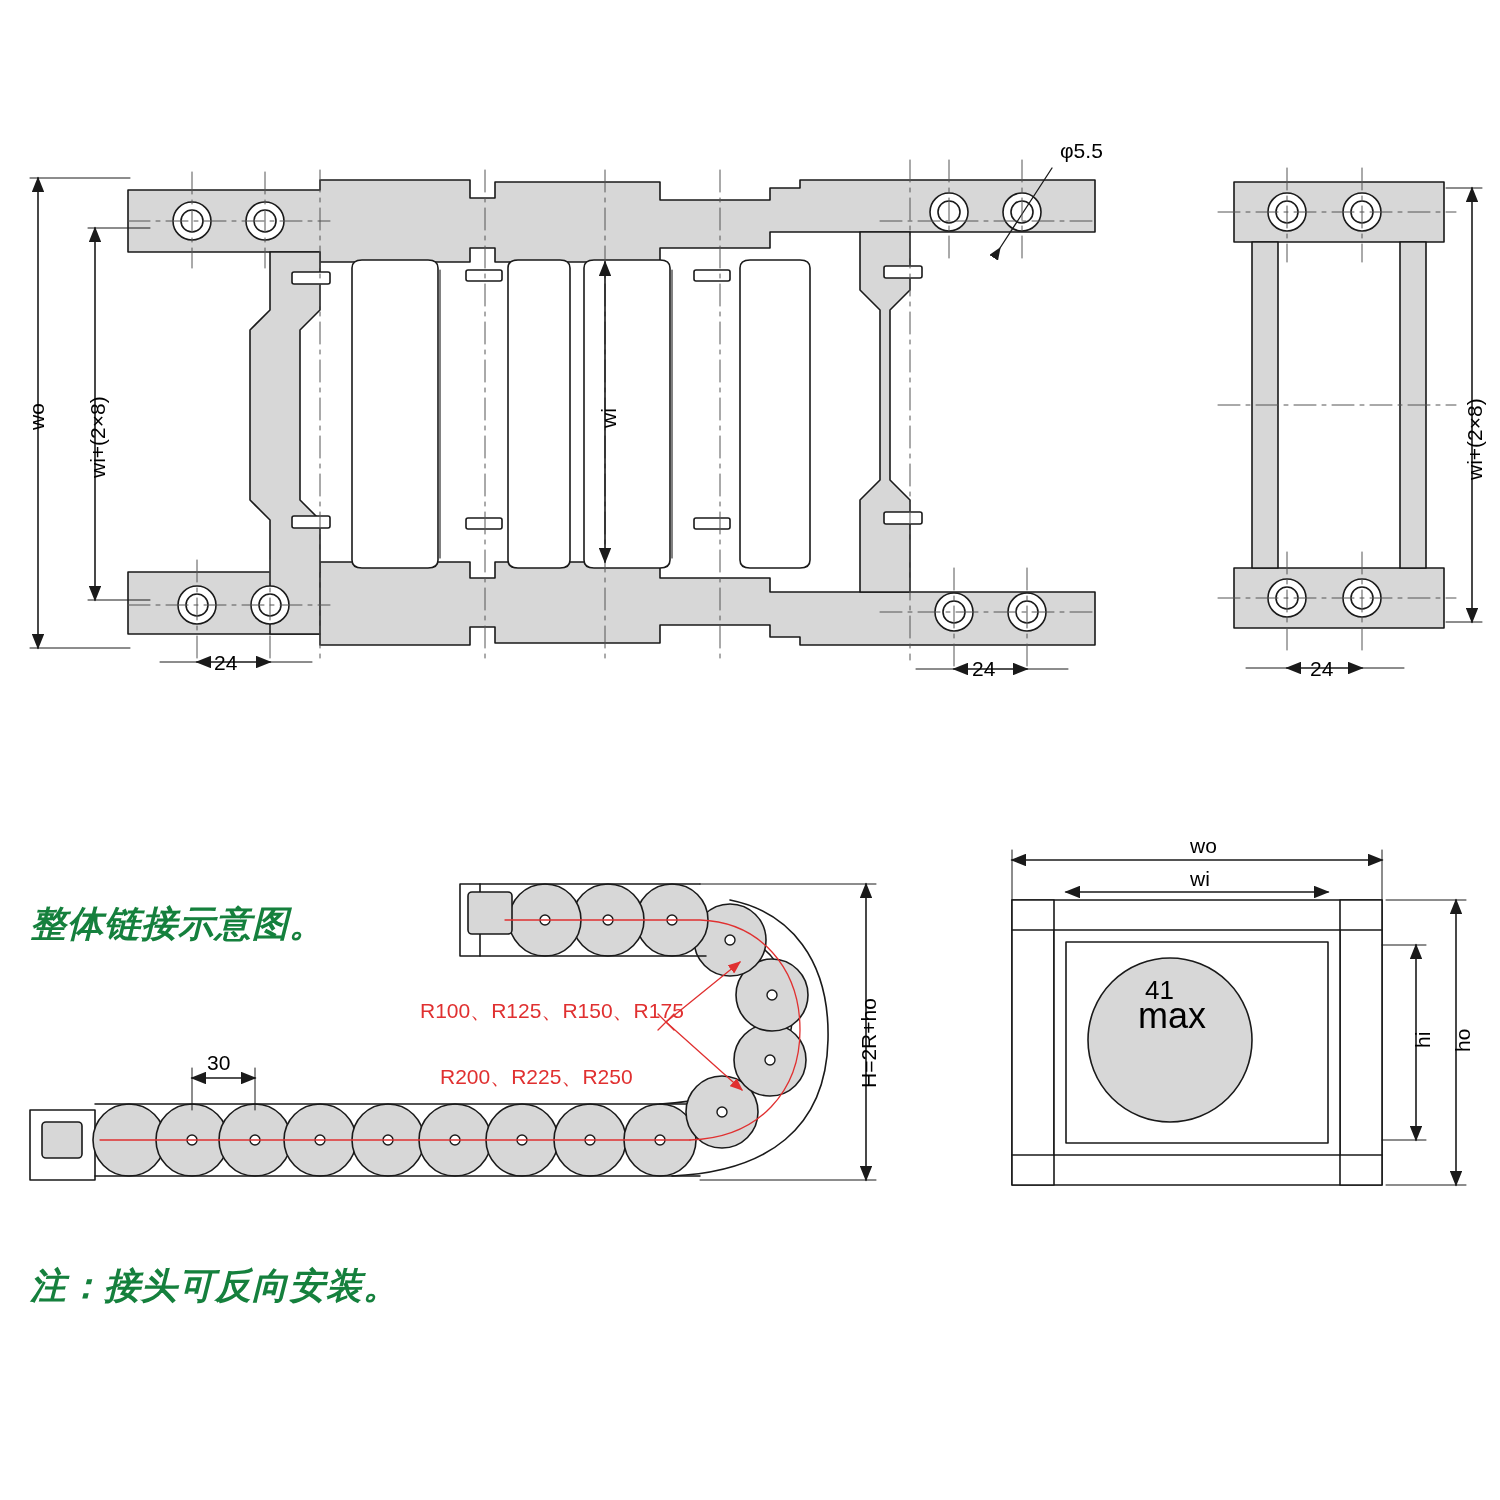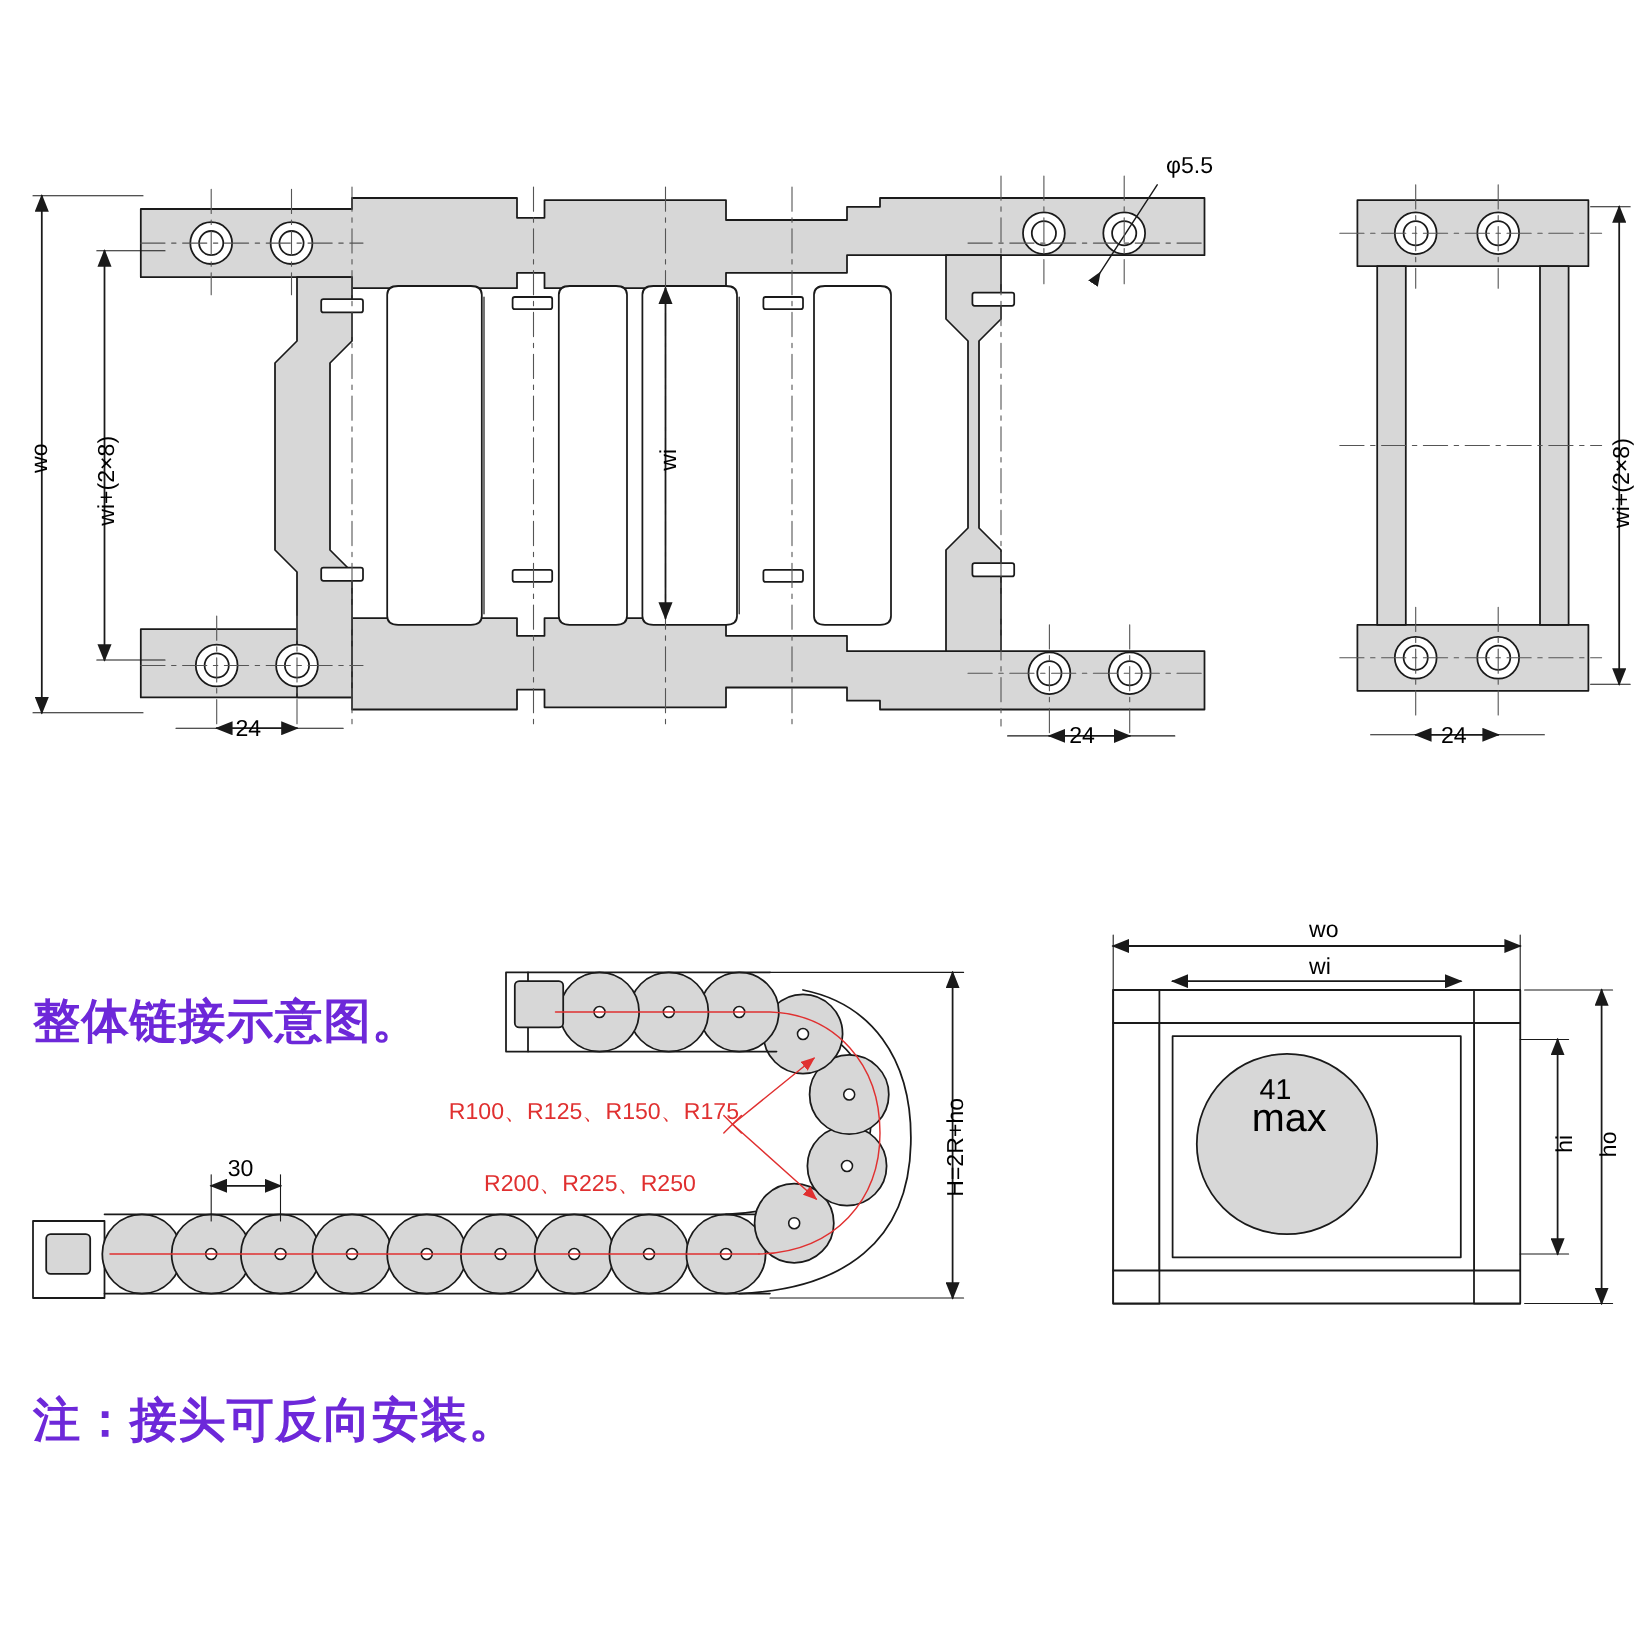--- a/index.html
+++ b/index.html
@@ -39,24 +39,25 @@
     transform-origin: 0 0;
     transform: rotate(-90deg);
   }
   .txt.red {
     color: #e03030;
   }
   .cjk {
     position: absolute;
     white-space: nowrap;
     font-family: "DejaVu Sans", sans-serif;
-    font-size: 43px;
+    font-size: 36px;
     font-weight: 700;
-    color: #6d28d9;
+    color: #15803d;
     letter-spacing: 1px;
+    font-style: italic;
   }
 </style>
 </head>
 <body>
 
 <div id="stage">
 
 <svg id="drawing" viewBox="0 0 1500 1500" xmlns="http://www.w3.org/2000/svg">
   <defs>
     <marker id="arrowEnd" markerWidth="10" markerHeight="8" refX="9" refY="4" orient="auto">
@@ -347,21 +348,21 @@
 <div class="txt rot" style="left:26px; top:430px;">wo</div>
 <div class="txt rot" style="left:87px; top:478px;">wi+(2×8)</div>
 <div class="txt rot" style="left:598px; top:428px;">wi</div>
 <div class="txt" style="left:214px; top:652px;">24</div>
 <div class="txt" style="left:972px; top:658px;">24</div>
 <div class="txt rot" style="left:1464px; top:480px;">wi+(2×8)</div>
 <div class="txt" style="left:1310px; top:658px;">24</div>
 
 <div class="txt" style="left:207px; top:1052px;">30</div>
 <div class="txt rot" style="left:858px; top:1088px;">H=2R+ho</div>
-<div class="txt red" style="left:408px; top:1000px;">R100、R125、R150、R175</div>
+<div class="txt red" style="left:420px; top:1000px;">R100、R125、R150、R175</div>
 <div class="txt red" style="left:440px; top:1066px;">R200、R225、R250</div>
 
 <div class="txt" style="left:1190px; top:835px;">wo</div>
 <div class="txt" style="left:1190px; top:868px;">wi</div>
 <div class="txt rot" style="left:1412px; top:1048px;">hi</div>
 <div class="txt rot" style="left:1452px; top:1052px;">ho</div>
 <div class="txt" style="left:1145px; top:977px; font-size:26px;">41</div>
 <div class="txt" style="left:1138px; top:998px; font-size:36px;">max</div>
 
 <div class="cjk" style="left:30px; top:900px;">整体链接示意图。</div>

